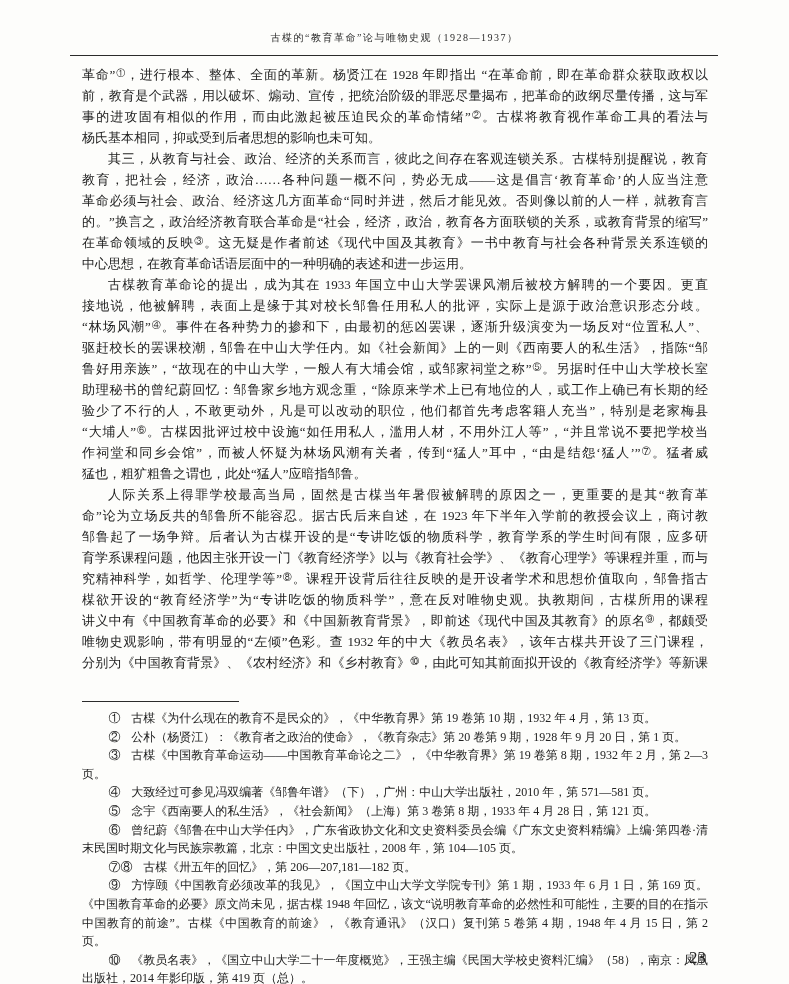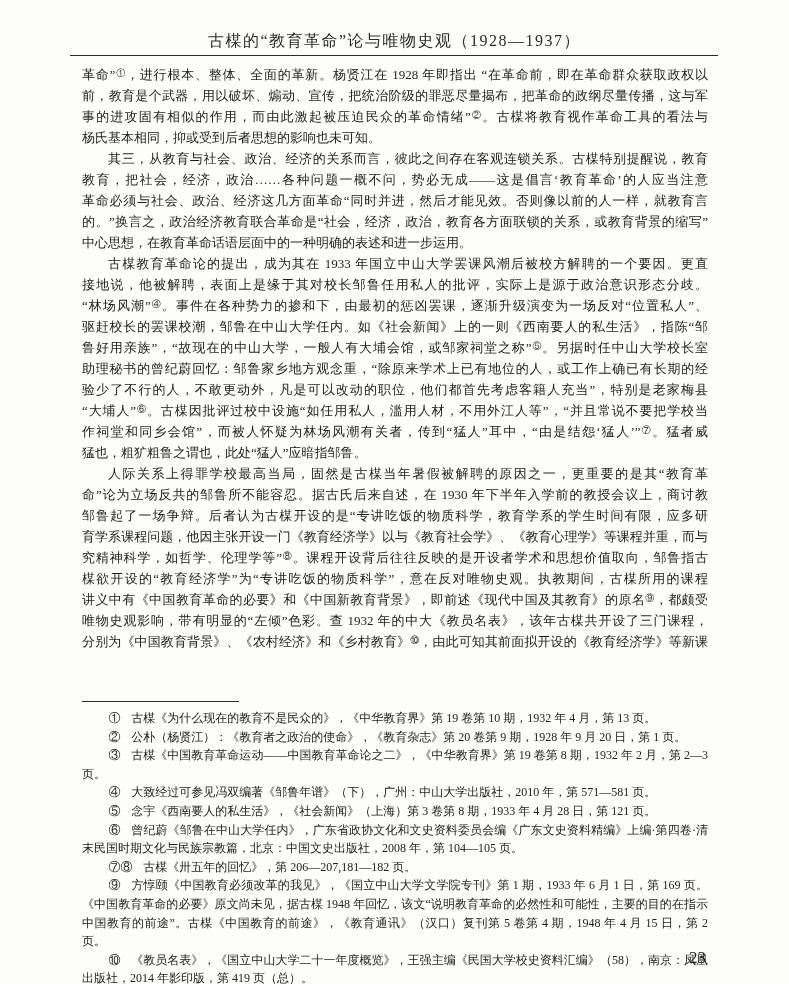--- a/index.html
+++ b/index.html
@@ -7,21 +7,21 @@
     position:relative;
     width:789px;height:984px;
     background:#fdfdfb;
     font-family:"Liberation Serif","DejaVu Serif",serif;
     color:#1e1e1e;
     overflow:hidden;
     margin:0 auto;
   }
   .running-head{
     position:absolute;top:31px;left:0;width:100%;
-    text-align:center;font-size:16px;letter-spacing:1.5px;color:#2b2b2b;
+    text-align:center;font-size:10px;letter-spacing:1.5px;color:#2b2b2b;
   }
   .head-rule{
     position:absolute;top:55px;left:70px;width:648px;
     border-top:1.6px solid #2b2b2b;height:0;
   }
   .body-text{
     position:absolute;top:64px;left:82px;width:626px;
     font-size:13px;line-height:21px;color:#1c1c1c;
   }
   .line{
@@ -60,33 +60,34 @@
 
   <div class="body-text">
       <div class="line">革命”<sup class="fnref">①</sup>，进行根本、整体、全面的革新。杨贤江在 1928 年即指出 “在革命前，即在革命群众获取政权以</div>
       <div class="line">前，教育是个武器，用以破坏、煽动、宣传，把统治阶级的罪恶尽量揭布，把革命的政纲尽量传播，这与军</div>
       <div class="line">事的进攻固有相似的作用，而由此激起被压迫民众的革命情绪”<sup class="fnref">②</sup>。古楳将教育视作革命工具的看法与</div>
       <div class="line para-end">杨氏基本相同，抑或受到后者思想的影响也未可知。</div>
       <div class="line para-first-indent">其三，从教育与社会、政治、经济的关系而言，彼此之间存在客观连锁关系。古楳特别提醒说，教育</div>
       <div class="line">教育，把社会，经济，政治……各种问题一概不问，势必无成——这是倡言‘教育革命’的人应当注意</div>
       <div class="line">革命必须与社会、政治、经济这几方面革命“同时并进，然后才能见效。否则像以前的人一样，就教育言</div>
       <div class="line">的。”换言之，政治经济教育联合革命是“社会，经济，政治，教育各方面联锁的关系，或教育背景的缩写”</div>
+      <div class="line">在革命领域的反映<sup class="fnref">③</sup>。这无疑是作者前述《现代中国及其教育》一书中教育与社会各种背景关系连锁的</div>
       <div class="line para-end">中心思想，在教育革命话语层面中的一种明确的表述和进一步运用。</div>
       <div class="line para-first-indent">古楳教育革命论的提出，成为其在 1933 年国立中山大学罢课风潮后被校方解聘的一个要因。更直</div>
       <div class="line">接地说，他被解聘，表面上是缘于其对校长邹鲁任用私人的批评，实际上是源于政治意识形态分歧。</div>
       <div class="line">“林场风潮”<sup class="fnref">④</sup>。事件在各种势力的掺和下，由最初的惩凶罢课，逐渐升级演变为一场反对“位置私人”、</div>
       <div class="line">驱赶校长的罢课校潮，邹鲁在中山大学任内。如《社会新闻》上的一则《西南要人的私生活》，指陈“邹</div>
       <div class="line">鲁好用亲族”，“故现在的中山大学，一般人有大埔会馆，或邹家祠堂之称”<sup class="fnref">⑤</sup>。另据时任中山大学校长室</div>
       <div class="line">助理秘书的曾纪蔚回忆：邹鲁家乡地方观念重，“除原来学术上已有地位的人，或工作上确已有长期的经</div>
       <div class="line">验少了不行的人，不敢更动外，凡是可以改动的职位，他们都首先考虑客籍人充当”，特别是老家梅县</div>
       <div class="line">“大埔人”<sup class="fnref">⑥</sup>。古楳因批评过校中设施“如任用私人，滥用人材，不用外江人等”，“并且常说不要把学校当</div>
       <div class="line">作祠堂和同乡会馆”，而被人怀疑为林场风潮有关者，传到“猛人”耳中，“由是结怨‘猛人’”<sup class="fnref">⑦</sup>。猛者威</div>
       <div class="line para-end">猛也，粗犷粗鲁之谓也，此处“猛人”应暗指邹鲁。</div>
       <div class="line para-first-indent">人际关系上得罪学校最高当局，固然是古楳当年暑假被解聘的原因之一，更重要的是其“教育革</div>
-      <div class="line">命”论为立场反共的邹鲁所不能容忍。据古氏后来自述，在 1930 年下半年入学前的教授会议上，商讨教</div>
+      <div class="line">命”论为立场反共的邹鲁所不能容忍。据古氏后来自述，在 1923 年下半年入学前的教授会议上，商讨教</div>
       <div class="line">邹鲁起了一场争辩。后者认为古楳开设的是“专讲吃饭的物质科学，教育学系的学生时间有限，应多研</div>
       <div class="line">育学系课程问题，他因主张开设一门《教育经济学》以与《教育社会学》、《教育心理学》等课程并重，而与</div>
       <div class="line">究精神科学，如哲学、伦理学等”<sup class="fnref">⑧</sup>。课程开设背后往往反映的是开设者学术和思想价值取向，邹鲁指古</div>
       <div class="line">楳欲开设的“教育经济学”为“专讲吃饭的物质科学”，意在反对唯物史观。执教期间，古楳所用的课程</div>
       <div class="line">讲义中有《中国教育革命的必要》和《中国新教育背景》，即前述《现代中国及其教育》的原名<sup class="fnref">⑨</sup>，都颇受</div>
       <div class="line">唯物史观影响，带有明显的“左倾”色彩。查 1932 年的中大《教员名表》，该年古楳共开设了三门课程，</div>
       <div class="line">分别为《中国教育背景》、《农村经济》和《乡村教育》<sup class="fnref">⑩</sup>，由此可知其前面拟开设的《教育经济学》等新课</div>
     </div>
 
   <div class="footnote-rule"></div>

